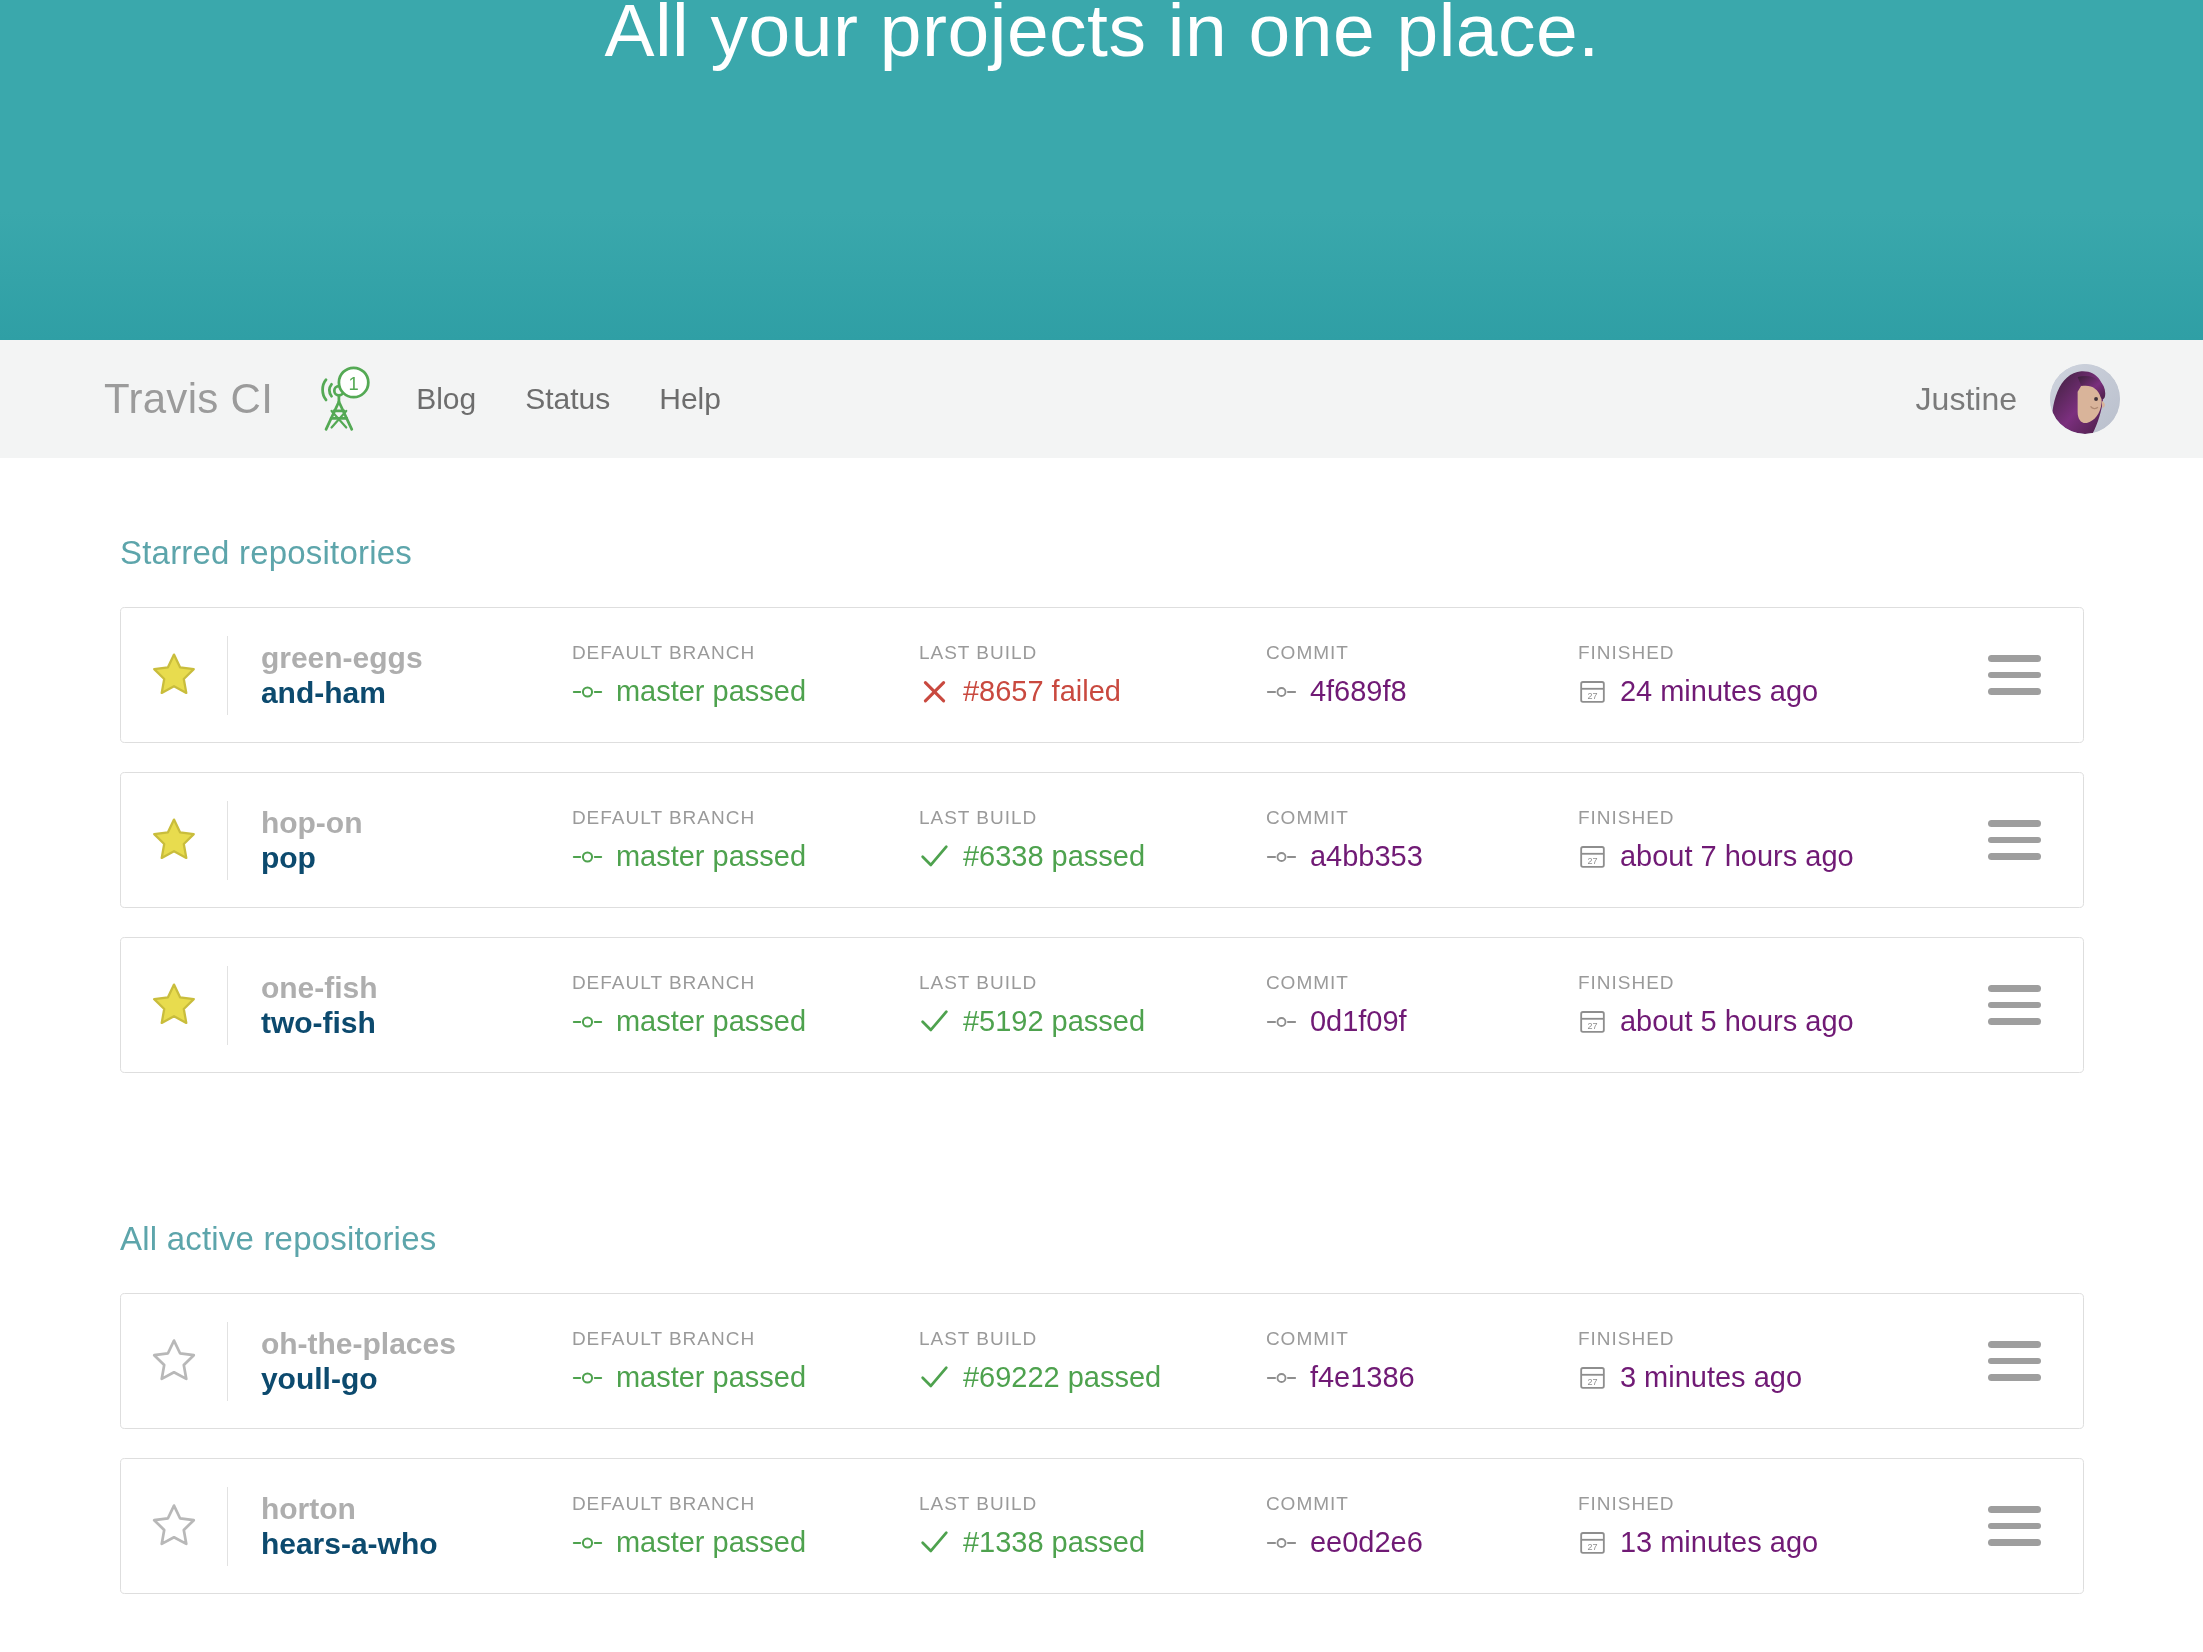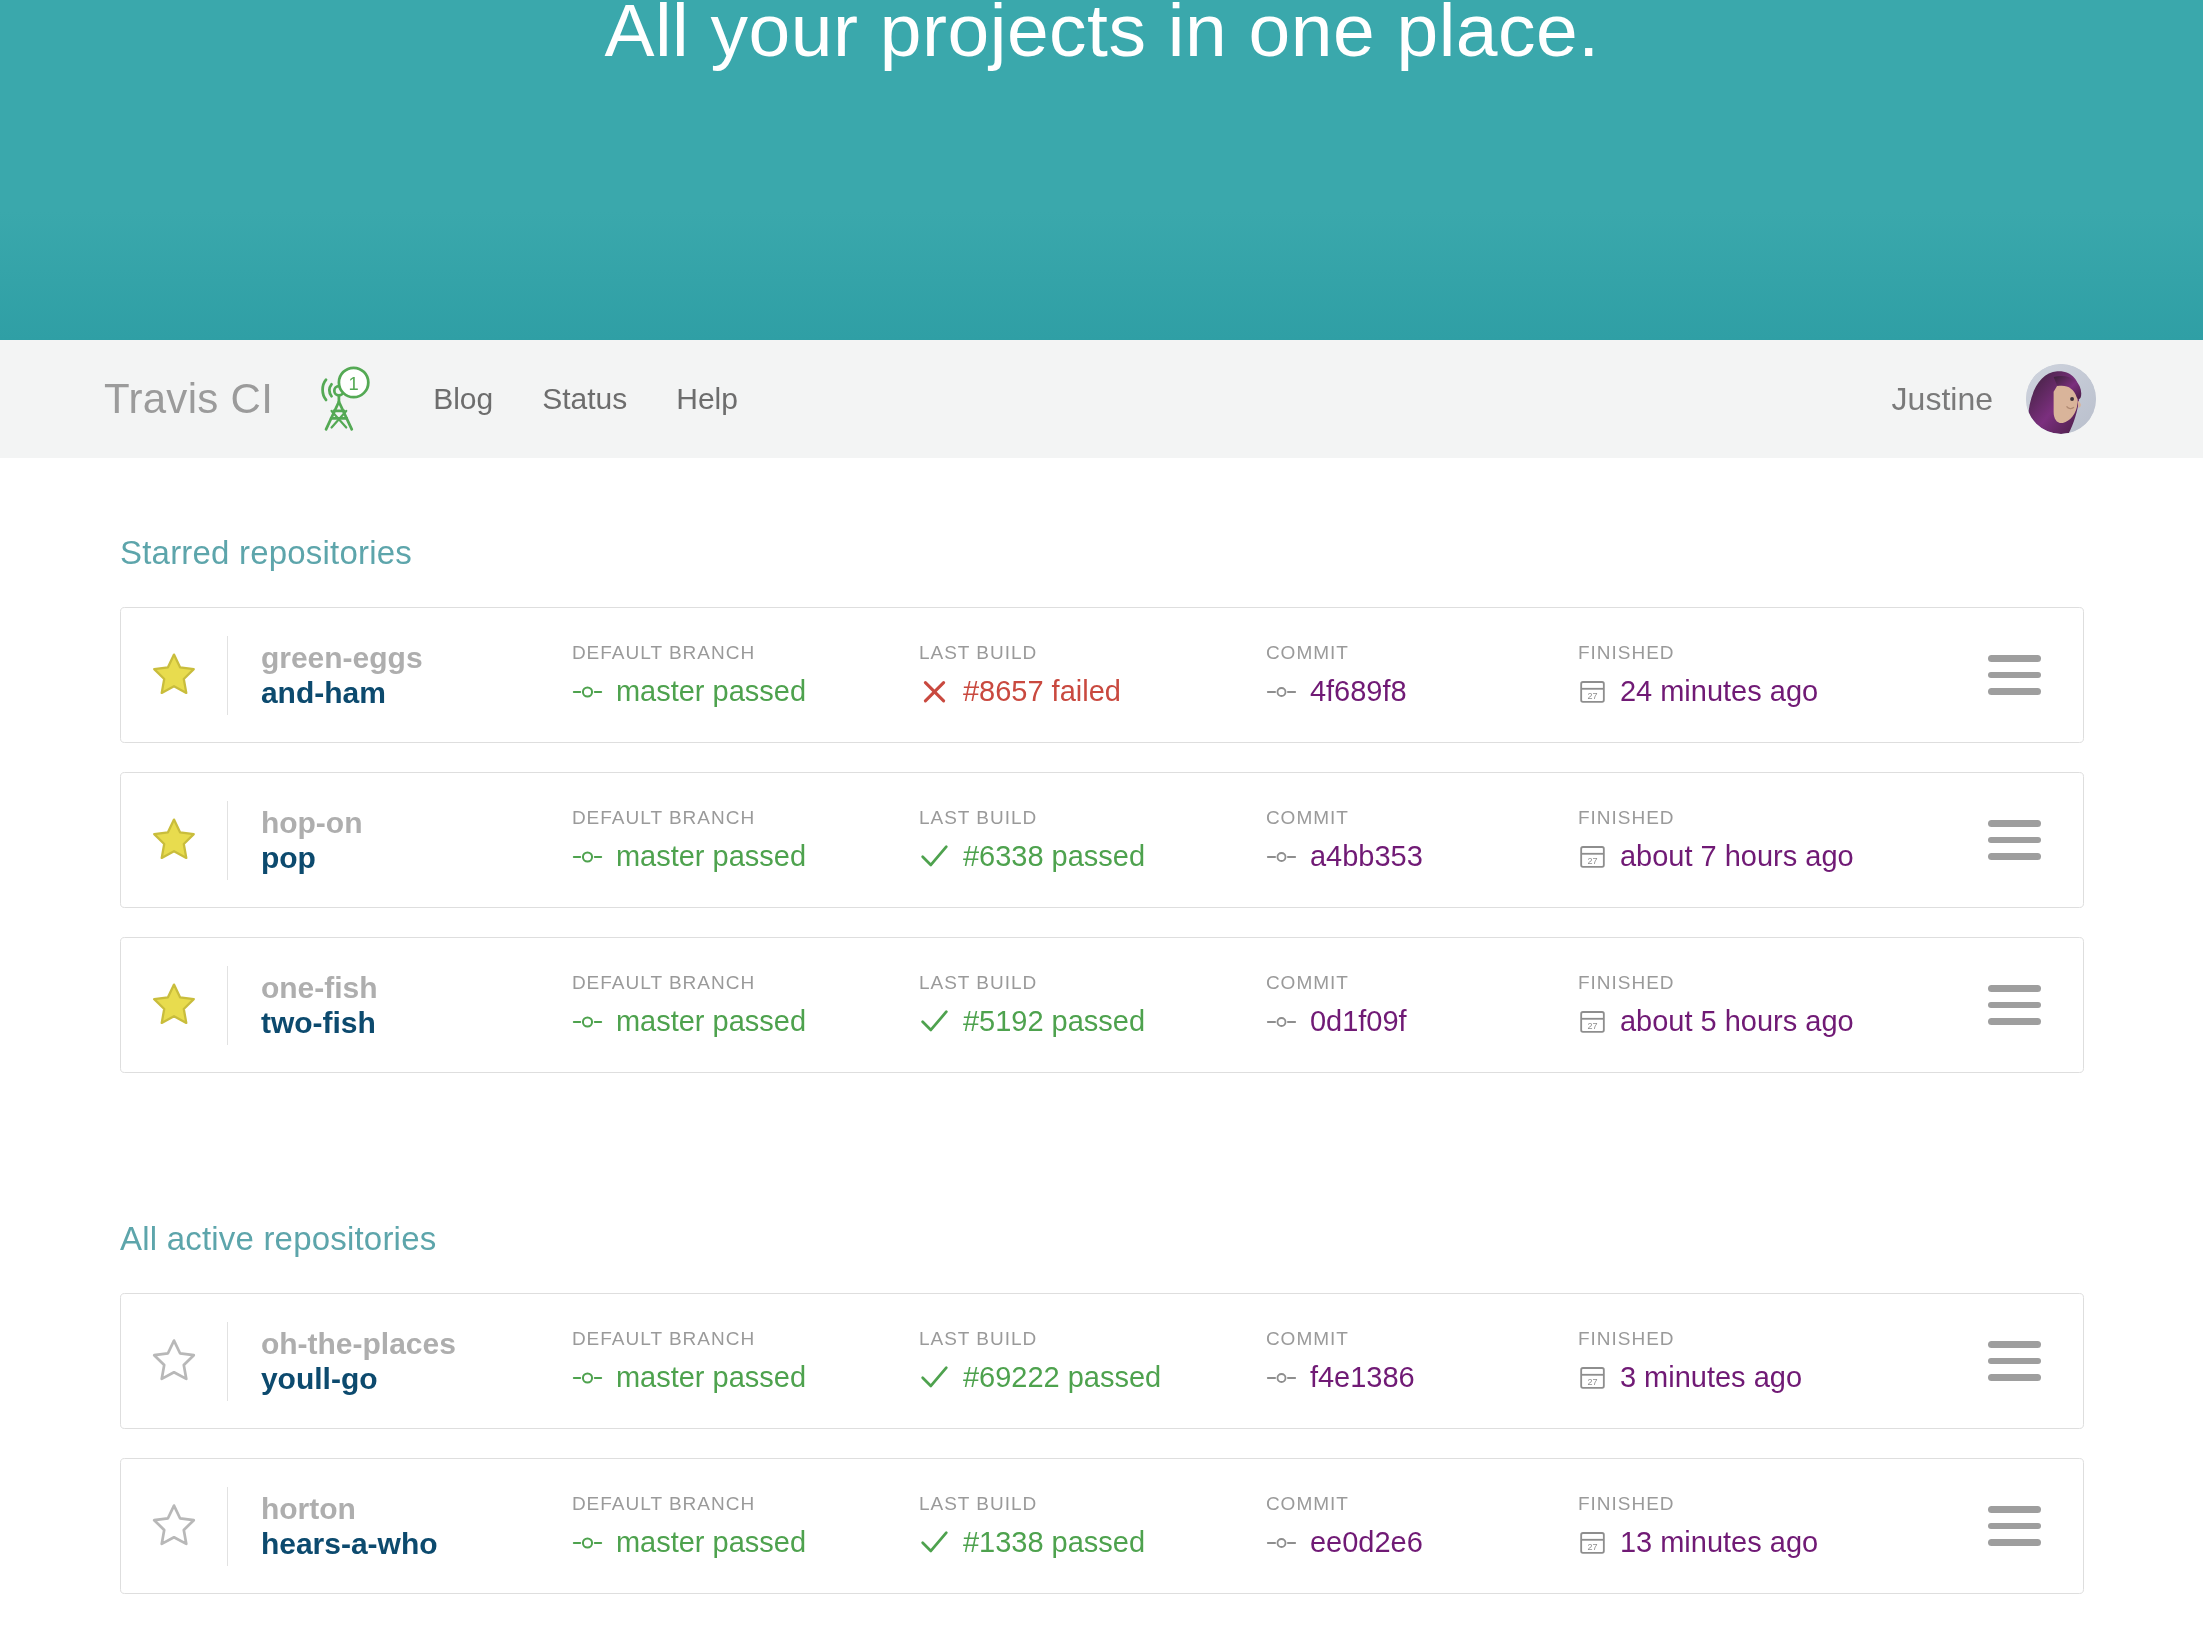--- a/index.html
+++ b/index.html
@@ -30,21 +30,21 @@
     line-height: 1;
     margin-top: -7.3px;
   }
 
   
   .navbar {
     height: 118px;
     background: #f3f4f4;
     display: flex;
     align-items: center;
-    padding: 0 108px 0 104px;
+    padding: 0 84px 0 104px;
     box-sizing: border-box;
   }
   .nav-left {
     display: flex;
     align-items: center;
   }
   .brand {
     font-size: 42px;
     font-weight: 400;
     color: #9b9b9b;
@@ -56,21 +56,20 @@
     position: relative;
     width: 61px;
     height: 68px;
     margin-right: 42px;
     display: flex;
     align-items: center;
   }
   .nav-links {
     display: flex;
     align-items: flex-end;
-    margin-left: 17px;
   }
   .nav-link {
     font-size: 30px;
     color: #6d6d6d;
     margin-right: 49px;
     white-space: nowrap;
     font-weight: 400;
   }
   .nav-link:last-child { margin-right: 0; }
   .nav-right {

